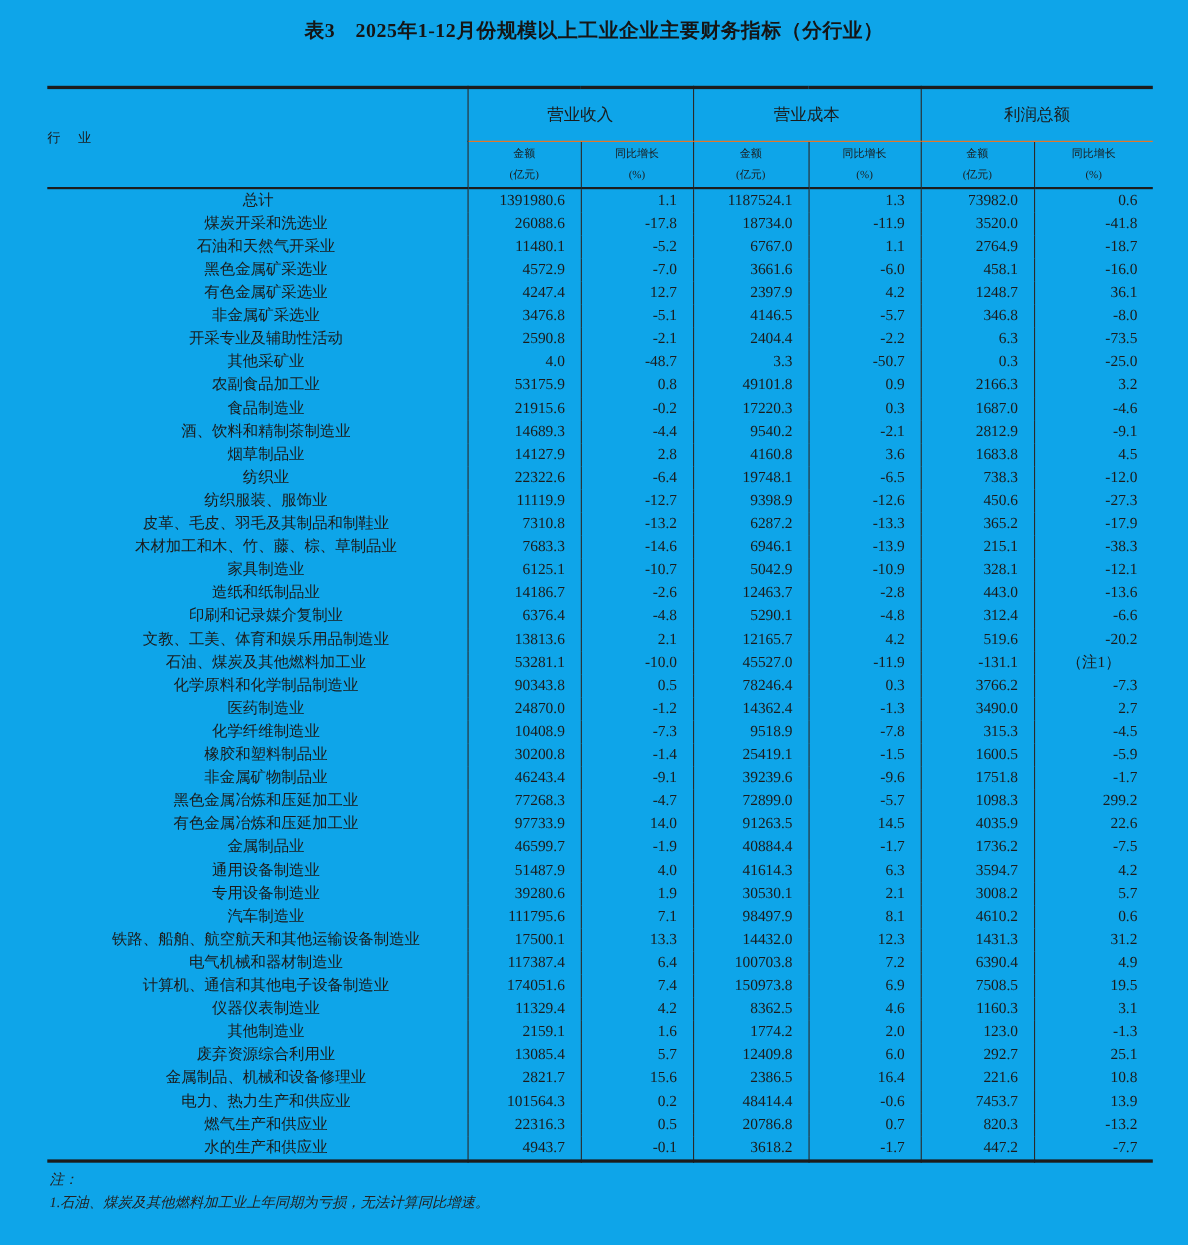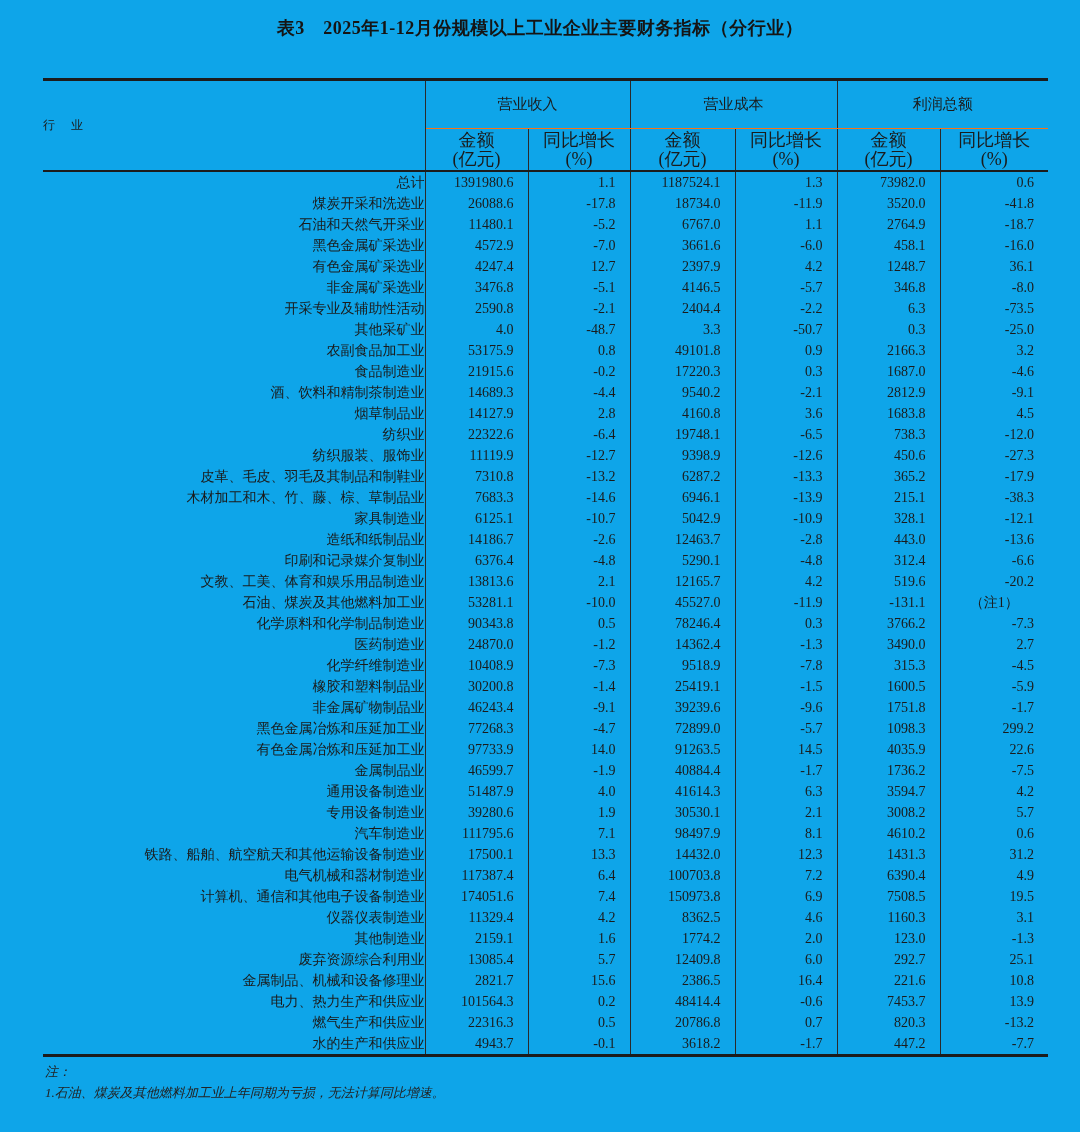--- a/index.html
+++ b/index.html
@@ -56,38 +56,38 @@
     text-align: center;
     font-size: 15px;
     vertical-align: middle;
   }
   th.group-last { border-right: none; }
   th.sub {
     height: 41px;
     border-right: 1px solid #2a2a2a;
     border-bottom: 2px solid #1c1c1c;
     text-align: center;
-    font-size: 18px;
+    font-size: 10px;
     vertical-align: middle;
   }
   th.sub-last { border-right: none; }
   th.sub .l1, th.sub .l2 {
     display: block;
     line-height: 19px;
   }
   
   .fin-table tbody td {
     height: 21px;
     line-height: 21px;
     font-size: 14px;
   }
   td.industry {
     padding-left: 2px;
     border-right: 1px solid #2a2a2a;
-    text-align: right;
+    text-align: center;
   }
   td.industry.indent { padding-left: 16px; }
   td.val {
     text-align: right;
     padding-right: 14px;
     border-right: 1px solid #2a2a2a;
   }
   td.val.c5 { border-right: none; }
   td.val.note-ref {
     text-align: center;

